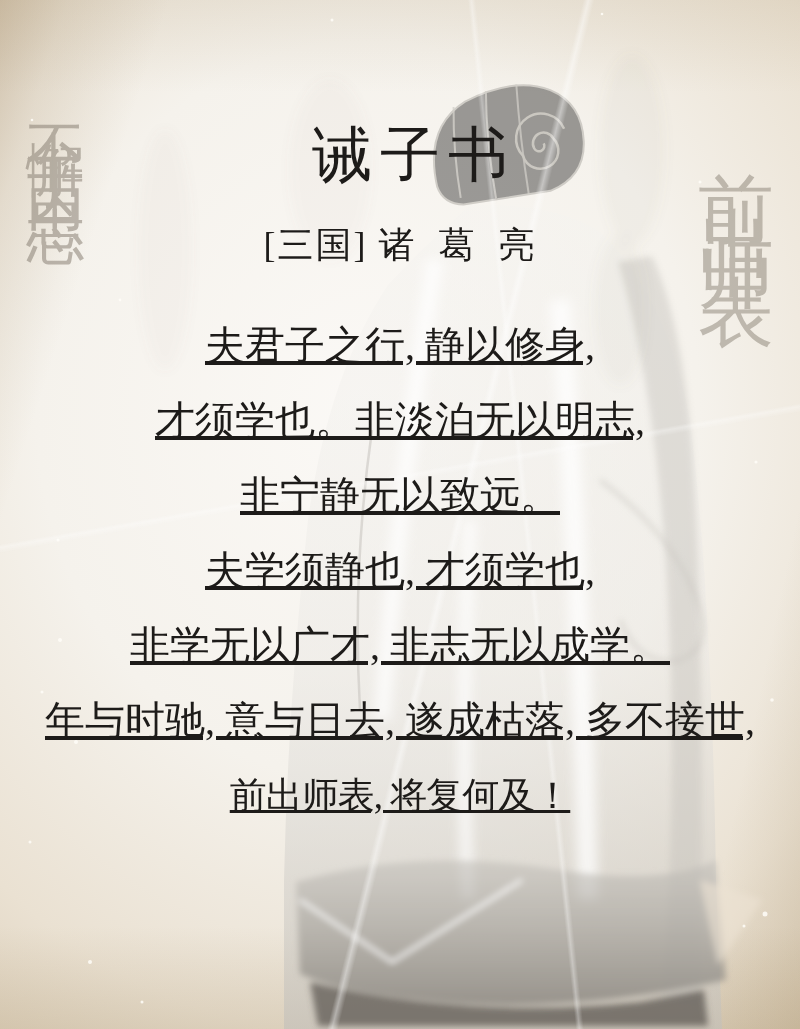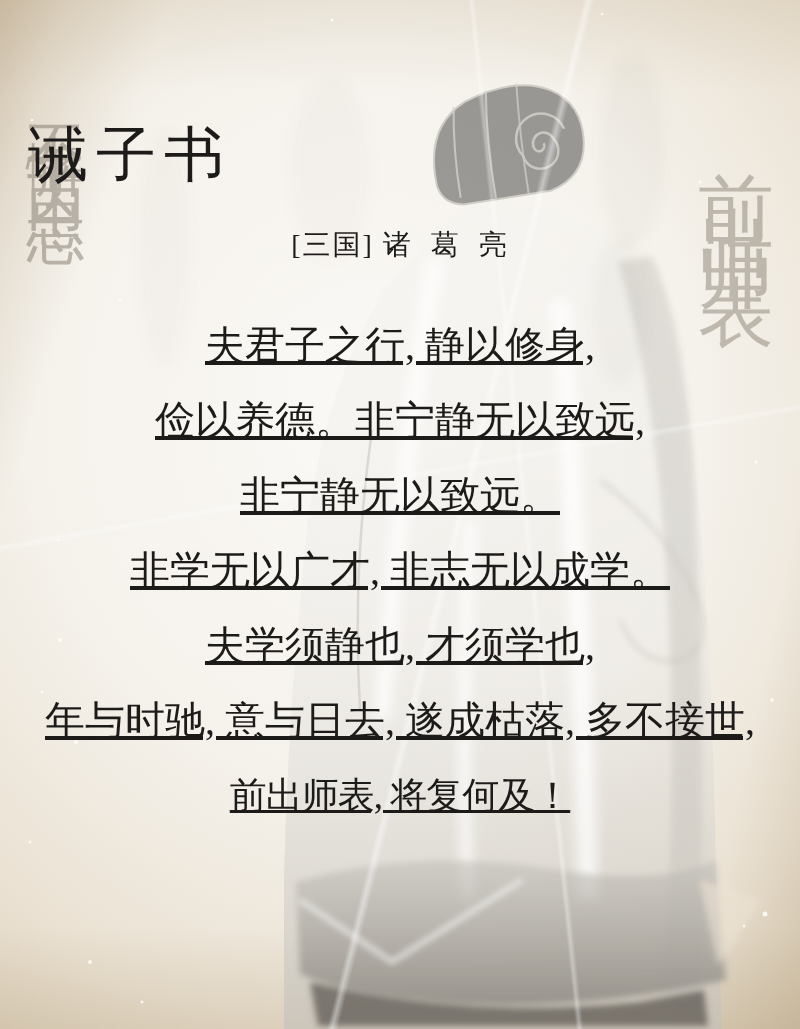--- a/index.html
+++ b/index.html
@@ -42,30 +42,30 @@
     text-orientation: upright;
     color: #847c70;
     filter: blur(.5px);
     user-select: none;
   }
   .wm-left  { left: 16px;  top: 80px;  font-size: 58px; letter-spacing: 16px; opacity: .52; }
   .wm-right { right: 12px; top: 112px; font-size: 76px; letter-spacing: 34px; opacity: .48; }
 
   .title {
     position: absolute; top: 124px; left: 8px; right: 0;
-    text-align: left;
+    text-align: center;
     font-size: 60px; line-height: 62px;
     letter-spacing: 8px;
     font-weight: 500;
     margin-left: 20px;
   }
   .author {
     position: absolute; top: 228px; left: 0; right: 0;
     text-align: center;
-    font-size: 28px; line-height: 34px;
+    font-size: 36px; line-height: 34px;
     letter-spacing: 2px;
     white-space: pre;
   }
   .poem-body {
     position: absolute; top: 308px; left: 0; right: 0;
     text-align: center;
     text-decoration: underline;
   }
   .poem-line {
     height: 75px; line-height: 75px;
@@ -160,22 +160,22 @@
   <div class="watermark wm-left z2">不懈于内忠志</div>
   <div class="watermark wm-right z2">前出师表</div>
 
   <div class="layer z3 vignette"></div>
 
   <div class="layer z4">
     <div class="title">诫子书</div>
     <div class="author">[三国] 诸  葛  亮</div>
     <div class="poem-body">
       <div class="poem-line">夫君子之行, 静以修身,</div>
-      <div class="poem-line">俭以养德。非宁静无以致远,</div>
+      <div class="poem-line">才须学也。非淡泊无以明志,</div>
       <div class="poem-line">非宁静无以致远。</div>
+      <div class="poem-line">夫学须静也, 才须学也,</div>
       <div class="poem-line">非学无以广才, 非志无以成学。</div>
-      <div class="poem-line">夫学须静也, 才须学也,</div>
       <div class="poem-line">年与时驰, 意与日去, 遂成枯落, 多不接世,</div>
       <div class="poem-line">前出师表, 将复何及！</div>
     </div>
   </div>
 
 </div>
 
 </body></html>

